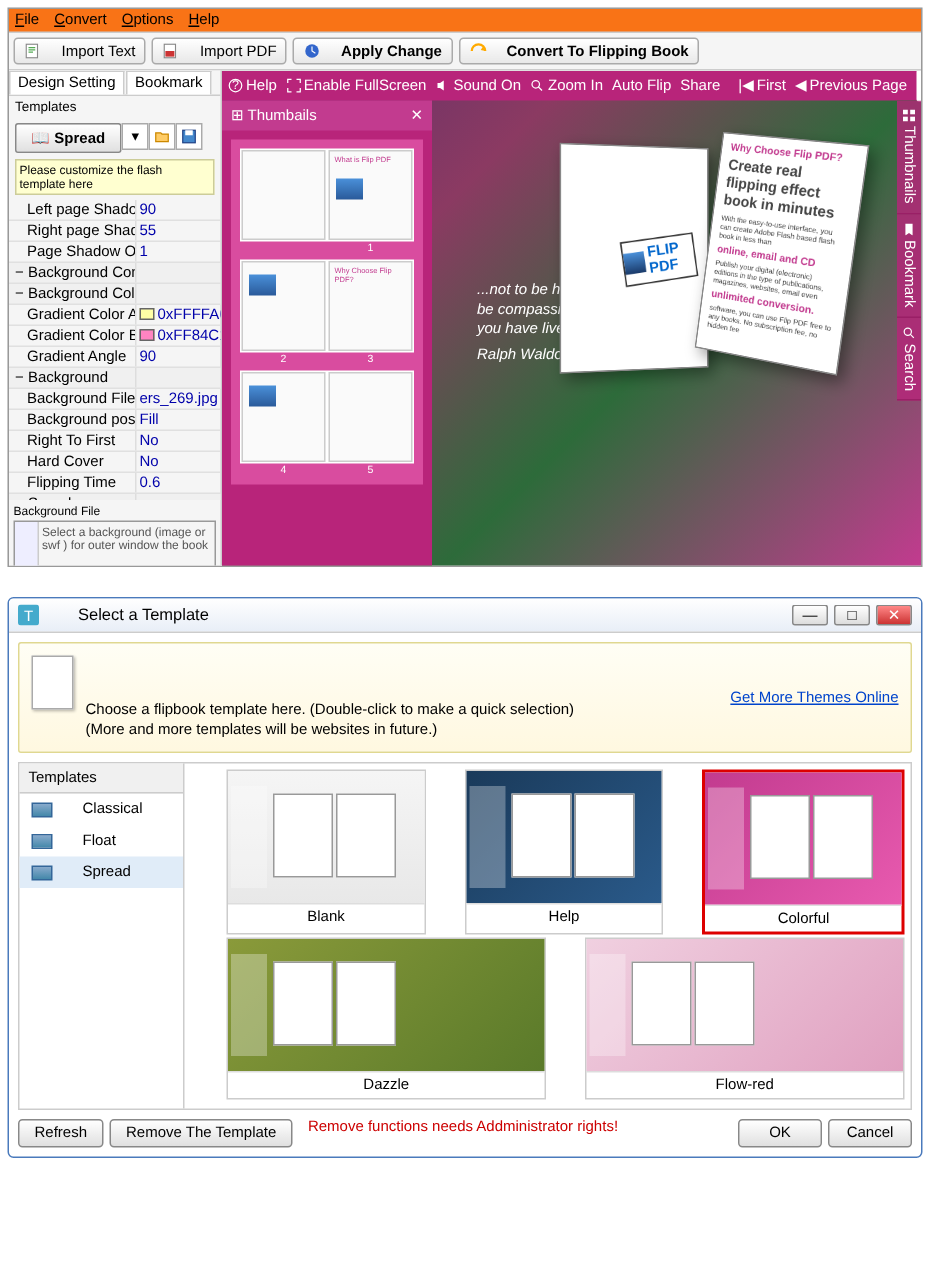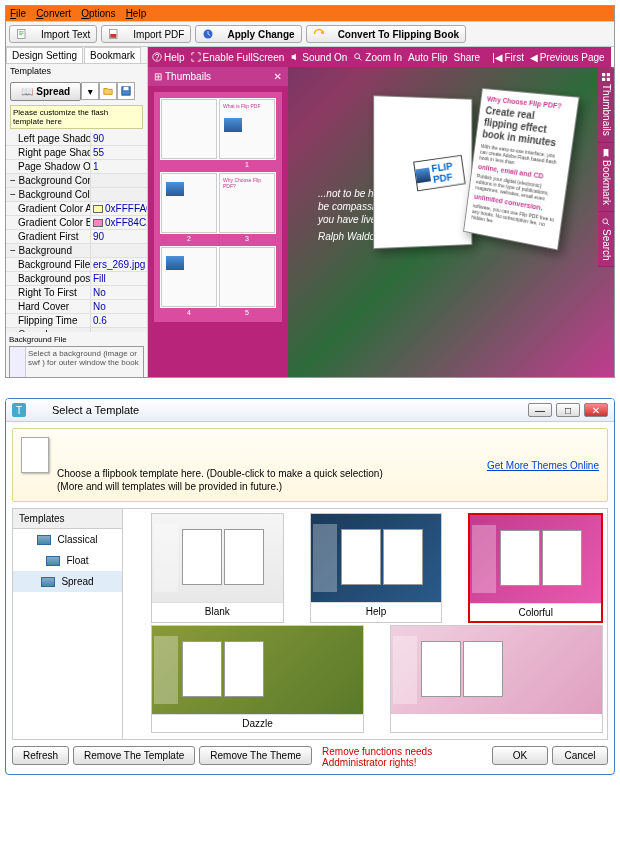--- a/index.html
+++ b/index.html
@@ -73,21 +73,21 @@
 .winbtn { width: 24px; height: 14px; border: 1px solid #888; border-radius: 2px; background: linear-gradient(#fff,#ddd); cursor: pointer; display: flex; align-items: center; justify-content: center; }
 .winbtn.close { background: linear-gradient(#f88,#c33); color: #fff; }
 .infobox { background: linear-gradient(#fffef5,#fff8e0); border: 1px solid #e0d890; margin: 6px; padding: 8px; display: flex; gap: 8px; border-radius: 2px; }
 .infobox .bookico { width: 28px; height: 36px; background: #fff; border: 1px solid #aaa; box-shadow: 1px 1px 2px rgba(0,0,0,0.3); }
 .infobox .msg { flex: 1; font-size: 10px; line-height: 1.3; margin-top: 30px; }
 .infobox .link { color: #0044cc; text-decoration: underline; cursor: pointer; align-self: center; font-size: 10px; }
 
 .tplarea { display: flex; margin: 0 6px; border: 1px solid #ccc; }
 .tplside { width: 110px; border-right: 1px solid #ccc; }
 .tplside-hdr { background: #f0f0f0; padding: 4px 6px; font-size: 10px; border-bottom: 1px solid #ccc; }
-.tplside-item { padding: 5px 8px; display: flex; align-items: center; gap: 6px; cursor: pointer; font-size: 10px; justify-content: center; }
+.tplside-item { padding: 5px 8px; display: flex; align-items: center; gap: 20px; cursor: pointer; font-size: 10px; }
 .tplside-item:hover, .tplside-item.sel { background: #e0ecf8; }
 .tplside-item .ico { width: 14px; height: 10px; background: linear-gradient(#8ac,#48a); border: 1px solid #369; }
 .tplgrid { flex: 1; padding: 4px; }
 .tplrow { display: flex; gap: 2px; margin-bottom: 2px; }
 .tplcell { flex: 1; border: 1px solid #ccc; margin-left: 24px; }
 .tplcell.sel { border: 2px solid #d00; }
 .tplimg { height: 88px; position: relative; overflow: hidden; }
 .tplimg.blank { background: linear-gradient(#f5f5f5,#e8e8e8); }
 .tplimg.blues { background: linear-gradient(135deg,#1a3a5a,#2a5a8a); }
 .tplimg.colorful { background: linear-gradient(135deg,#c23b8f,#e85aaf); }
@@ -192,21 +192,21 @@
           </div>
           <div class="prow">
             <div class="pcell1">Gradient Color A</div>
             <div class="pcell2"><span class="colorbox" style="background: rgb(255, 255, 166);"></span>0xFFFFA6</div>
           </div>
           <div class="prow">
             <div class="pcell1">Gradient Color B</div>
             <div class="pcell2"><span class="colorbox" style="background: rgb(255, 132, 193);"></span>0xFF84C1</div>
           </div>
           <div class="prow">
-            <div class="pcell1">Gradient First</div>
+            <div class="pcell1">Gradient Angle</div>
             <div class="pcell2">90</div>
           </div>
           <div class="prow tree">
             <div class="pcell1">− Background</div>
             <div class="pcell2"></div>
           </div>
           <div class="prow">
             <div class="pcell1">Background File</div>
             <div class="pcell2">ers_269.jpg ...</div>
           </div>
@@ -389,21 +389,21 @@
       </svg>
     <span class="ttl">Select a Template</span>
     <div class="winbtn">—</div>
     <div class="winbtn">□</div>
     <div class="winbtn close">✕</div>
   </div>
   <div class="infobox">
     <div class="bookico"></div>
     <div class="msg">
       <div>Choose a flipbook template here. (Double-click to make a quick selection)</div>
-      <div>(More and will templates will be provided in future.)</div>
+      <div>(More and more templates will be websites in future.)</div>
     </div>
     <a class="link">Get More Themes Online</a>
   </div>
   <div class="tplarea">
     <div class="tplside">
       <div class="tplside-hdr">Templates</div>
       <div id="tplside-items">
           <div class="tplside-item">
             <div class="ico"></div>
             <span>Classical</span>
@@ -453,25 +453,25 @@
               <div class="minipage mp2"></div>
             </div>
             <div class="tpllbl">Dazzle</div>
           </div>
           <div class="tplcell">
             <div class="tplimg flowred">
               <div class="side"></div>
               <div class="minipage mp1"></div>
               <div class="minipage mp2"></div>
             </div>
+            <div class="tpllbl">Flow-red</div>
           </div>
         </div>
       </div>
   </div>
   <div class="btnbar2">
     <button class="btn2">Refresh</button>
     <button class="btn2">Remove The Template</button>
-    <button class="btn2">Remove The Theme</button>
     <span class="warn">Remove functions needs Addministrator rights!</span>
     <button class="btn2" style="min-width:56px">OK</button>
     <button class="btn2" style="min-width:56px">Cancel</button>
   </div>
 </div>
 
 </body></html>

